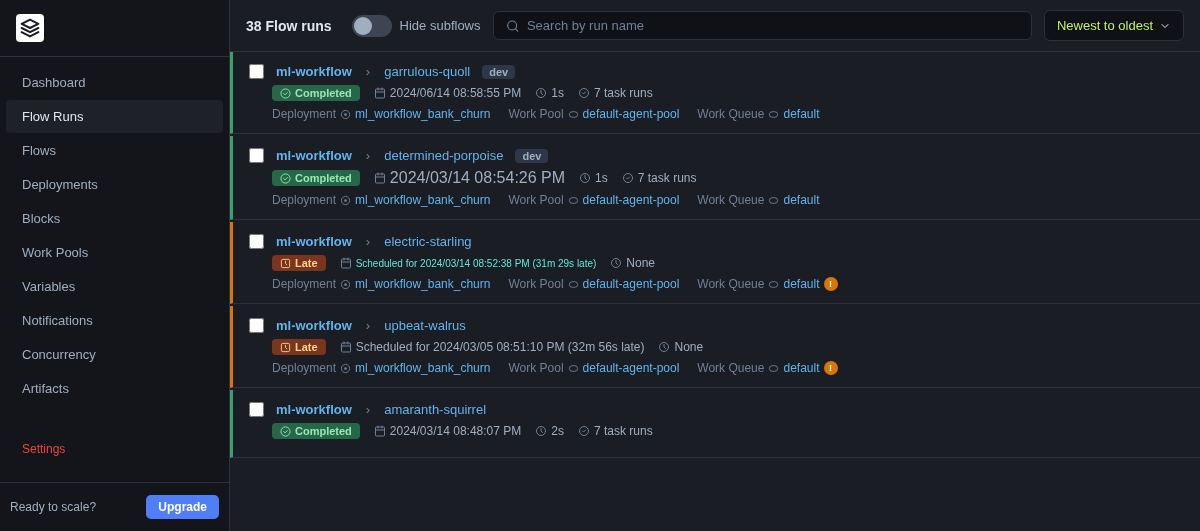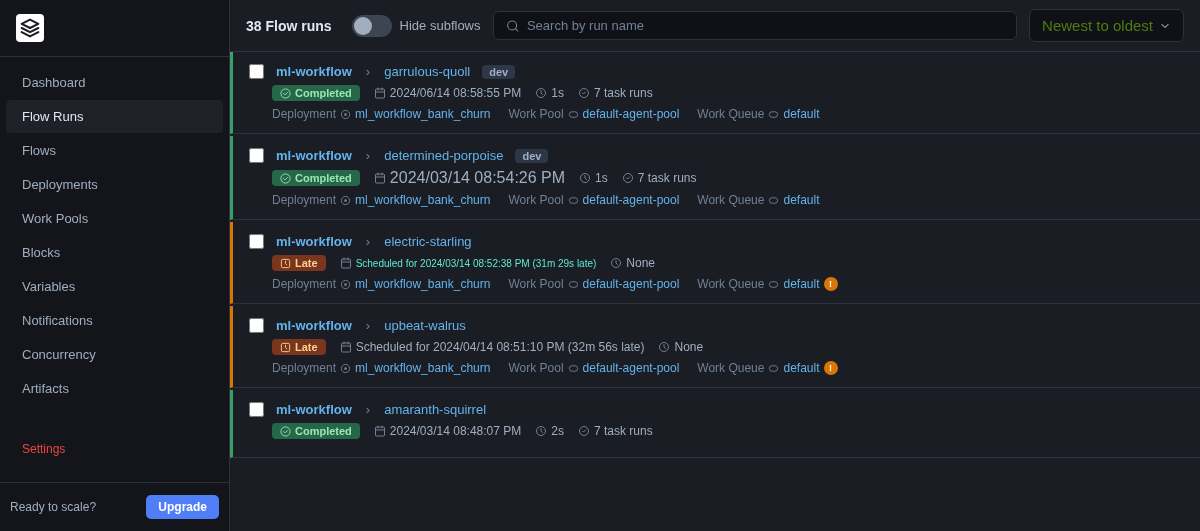--- a/index.html
+++ b/index.html
@@ -151,22 +151,22 @@
     }
     .search-box input::placeholder { color: #718096; }
     .sort-dropdown {
       display: flex;
       align-items: center;
       background: #0f1117;
       border: 1px solid #2d3139;
       border-radius: 6px;
       padding: 7px 12px;
       gap: 6px;
-      color: #4d7c0f;
-      font-size: 15px;
+      color: #bef264;
+      font-size: 13px;
       cursor: pointer;
       white-space: nowrap;
     }
 
     
     .content {
       flex: 1;
       overflow-y: auto;
       background: #1a1d23;
     }
@@ -287,22 +287,22 @@
       <svg viewBox="0 0 24 24" fill="none">
         <path d="M12 2L2 7l10 5 10-5-10-5zM2 17l10 5 10-5M2 12l10 5 10-5" stroke="#1a1d23" stroke-width="2.5" stroke-linecap="round" stroke-linejoin="round"></path>
       </svg>
     </div>
   </div>
   <div class="sidebar-nav" id="sidebar-nav">
   <div class="nav-item">Dashboard</div>
       <div class="nav-item active">Flow Runs</div>
       <div class="nav-item">Flows</div>
       <div class="nav-item">Deployments</div>
+      <div class="nav-item">Blocks</div>
       <div class="nav-item">Work Pools</div>
-      <div class="nav-item">Blocks</div>
       <div class="nav-item">Variables</div>
       <div class="nav-item">Notifications</div>
       <div class="nav-item">Concurrency</div>
       <div class="nav-item">Artifacts</div>
     </div>
   <div class="settings-item" id="settings-item">Settings</div>
   <div class="sidebar-bottom">
     <span class="ready-text">Ready to scale?</span>
     <button class="upgrade-btn">Upgrade</button>
   </div>
@@ -524,21 +524,21 @@
           <div class="run-meta">
             <span class="badge badge-late"><svg width="11" height="11" viewBox="0 0 24 24" fill="none">
                 <rect x="3" y="3" width="18" height="18" rx="3" stroke="#fbd38d" stroke-width="2"></rect>
                 <path d="M12 7v5l3 3" stroke="#fbd38d" stroke-width="2" stroke-linecap="round"></path>
               </svg> Late</span>
             <span class="meta-item">
               <svg width="12" height="12" viewBox="0 0 24 24" fill="none">
                 <rect x="3" y="4" width="18" height="18" rx="2" stroke="#718096" stroke-width="2"></rect>
                 <path d="M16 2v4M8 2v4M3 10h18" stroke="#718096" stroke-width="2" stroke-linecap="round"></path>
               </svg> 
-              <span style="color:#a0aec0;font-size:12px">Scheduled for 2024/04/14 08:51:10 PM (32m 56s late)</span>
+              <span style="color:#a0aec0;font-size:12px">Scheduled for 2024/03/05 08:51:10 PM (32m 56s late)</span>
             </span>
             <span class="meta-item">
               <svg width="12" height="12" viewBox="0 0 24 24" fill="none">
                 <circle cx="12" cy="12" r="9" stroke="#718096" stroke-width="2"></circle>
                 <path d="M12 7v5l3 3" stroke="#718096" stroke-width="2" stroke-linecap="round"></path>
               </svg> 
               <span style="color:#a0aec0">None</span>
             </span>
           </div>
           <div class="run-details">

